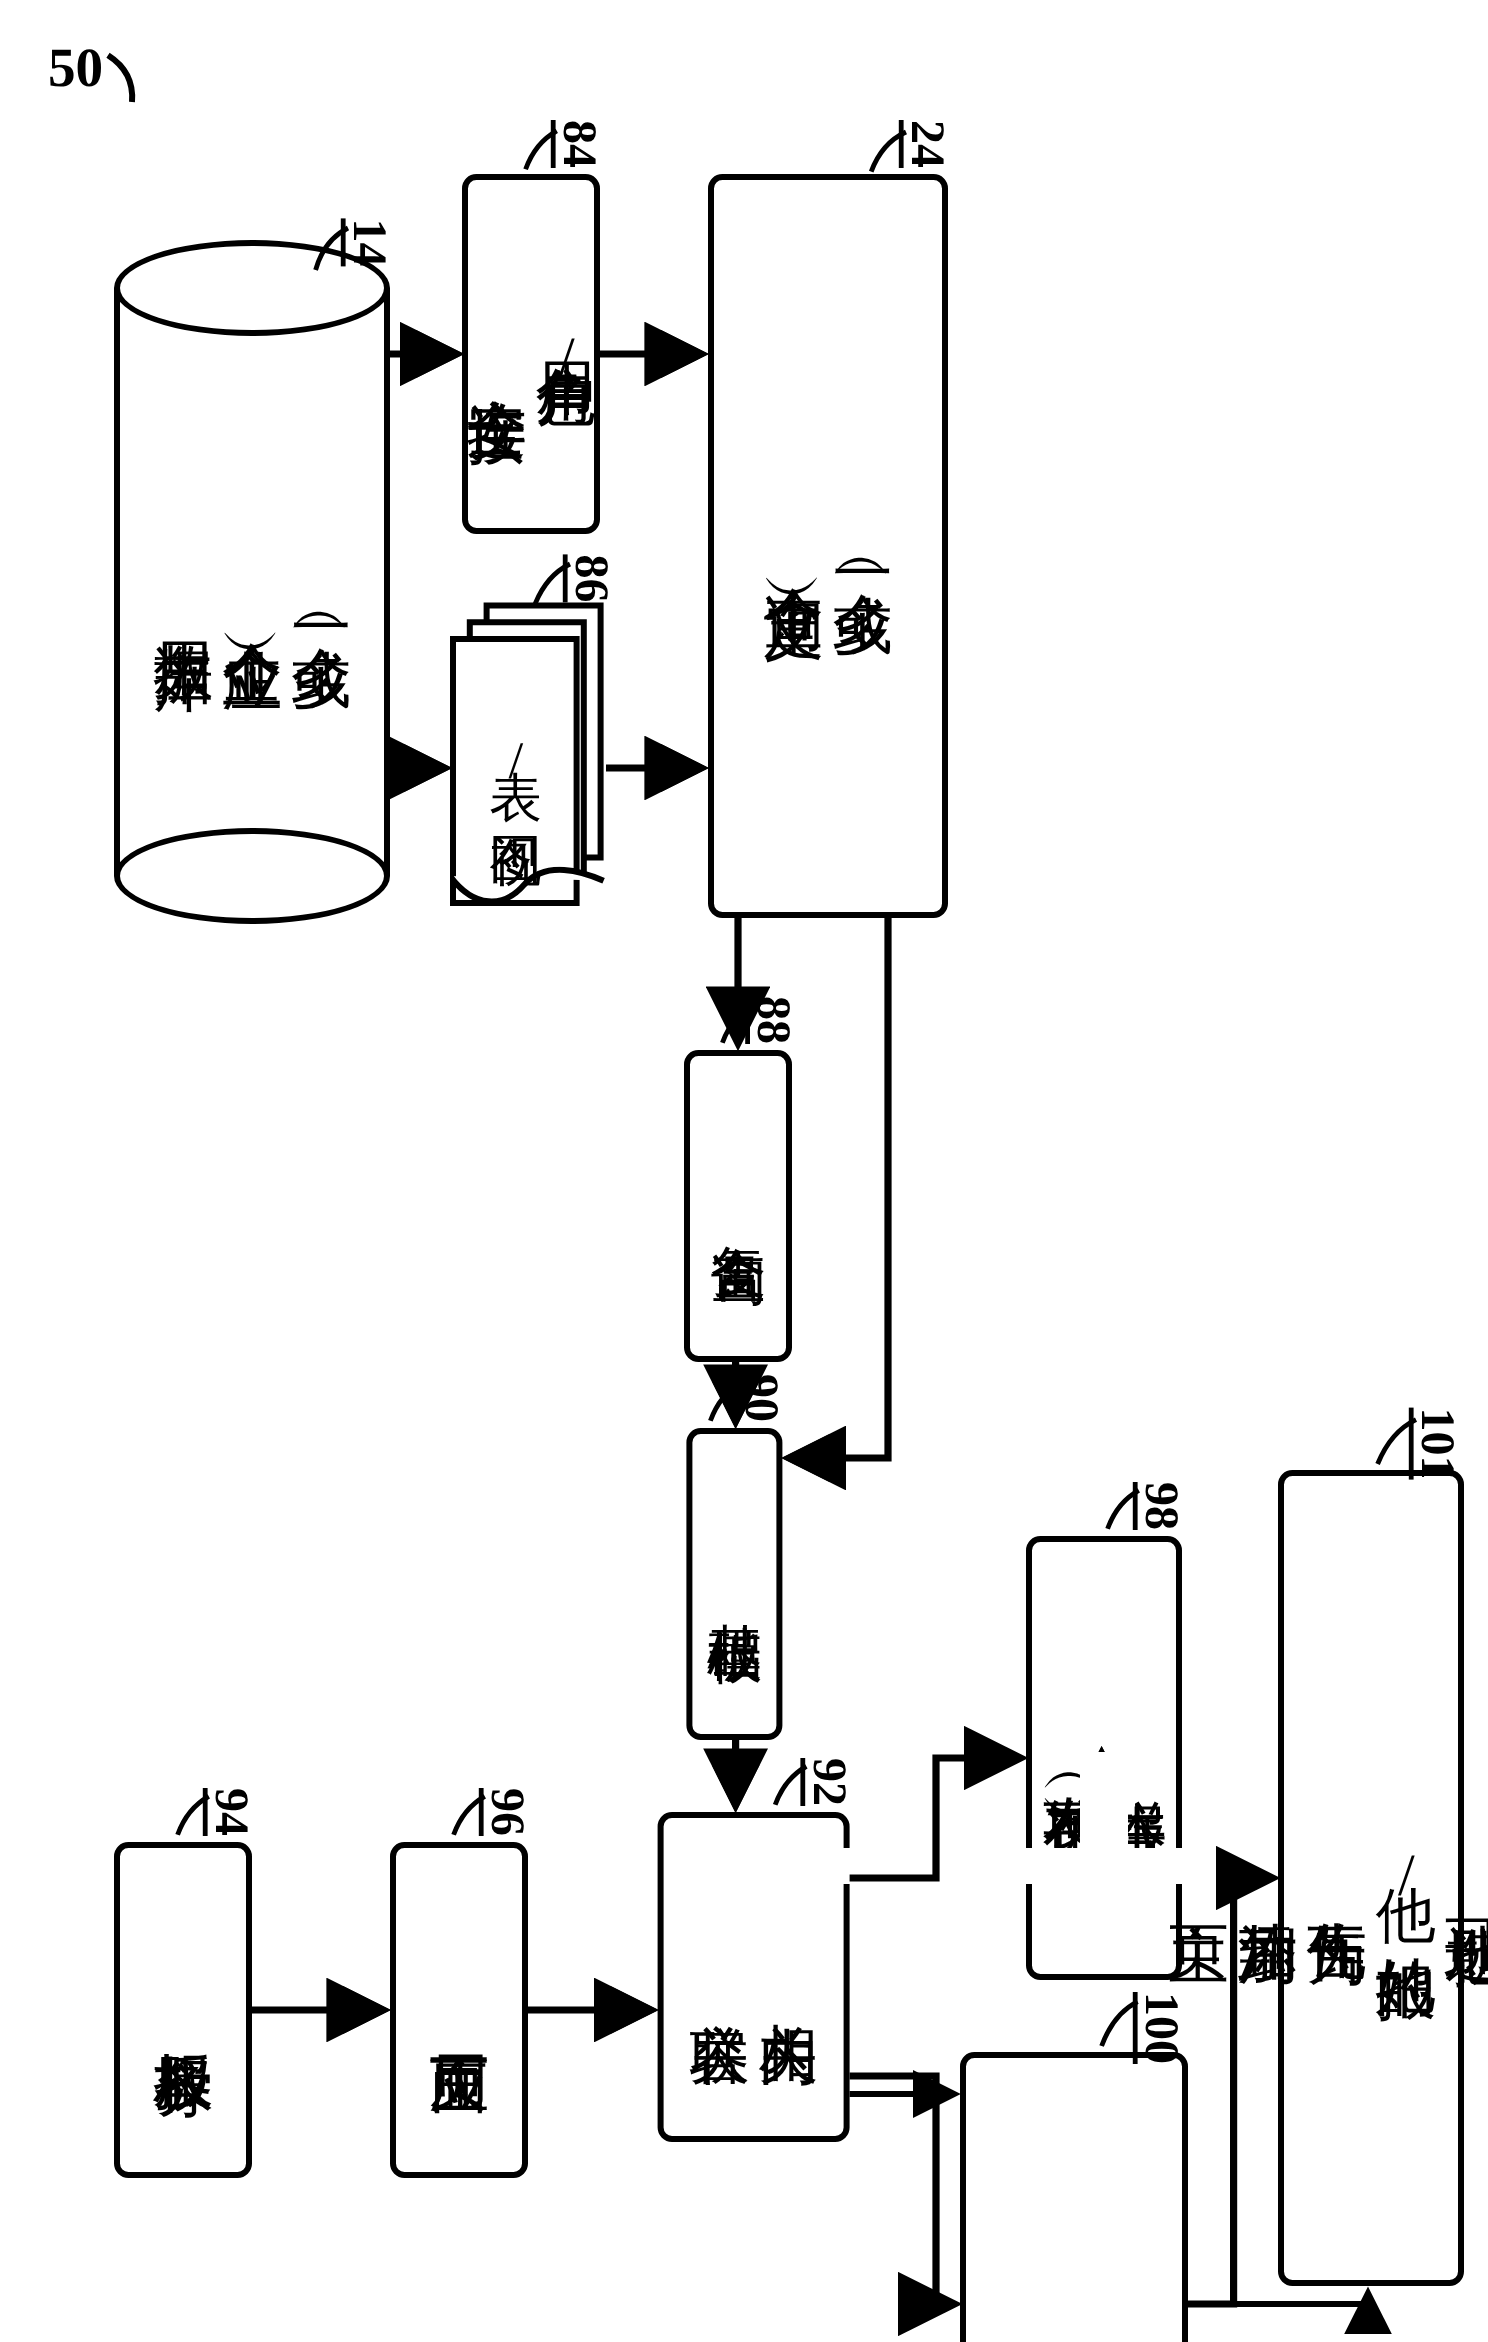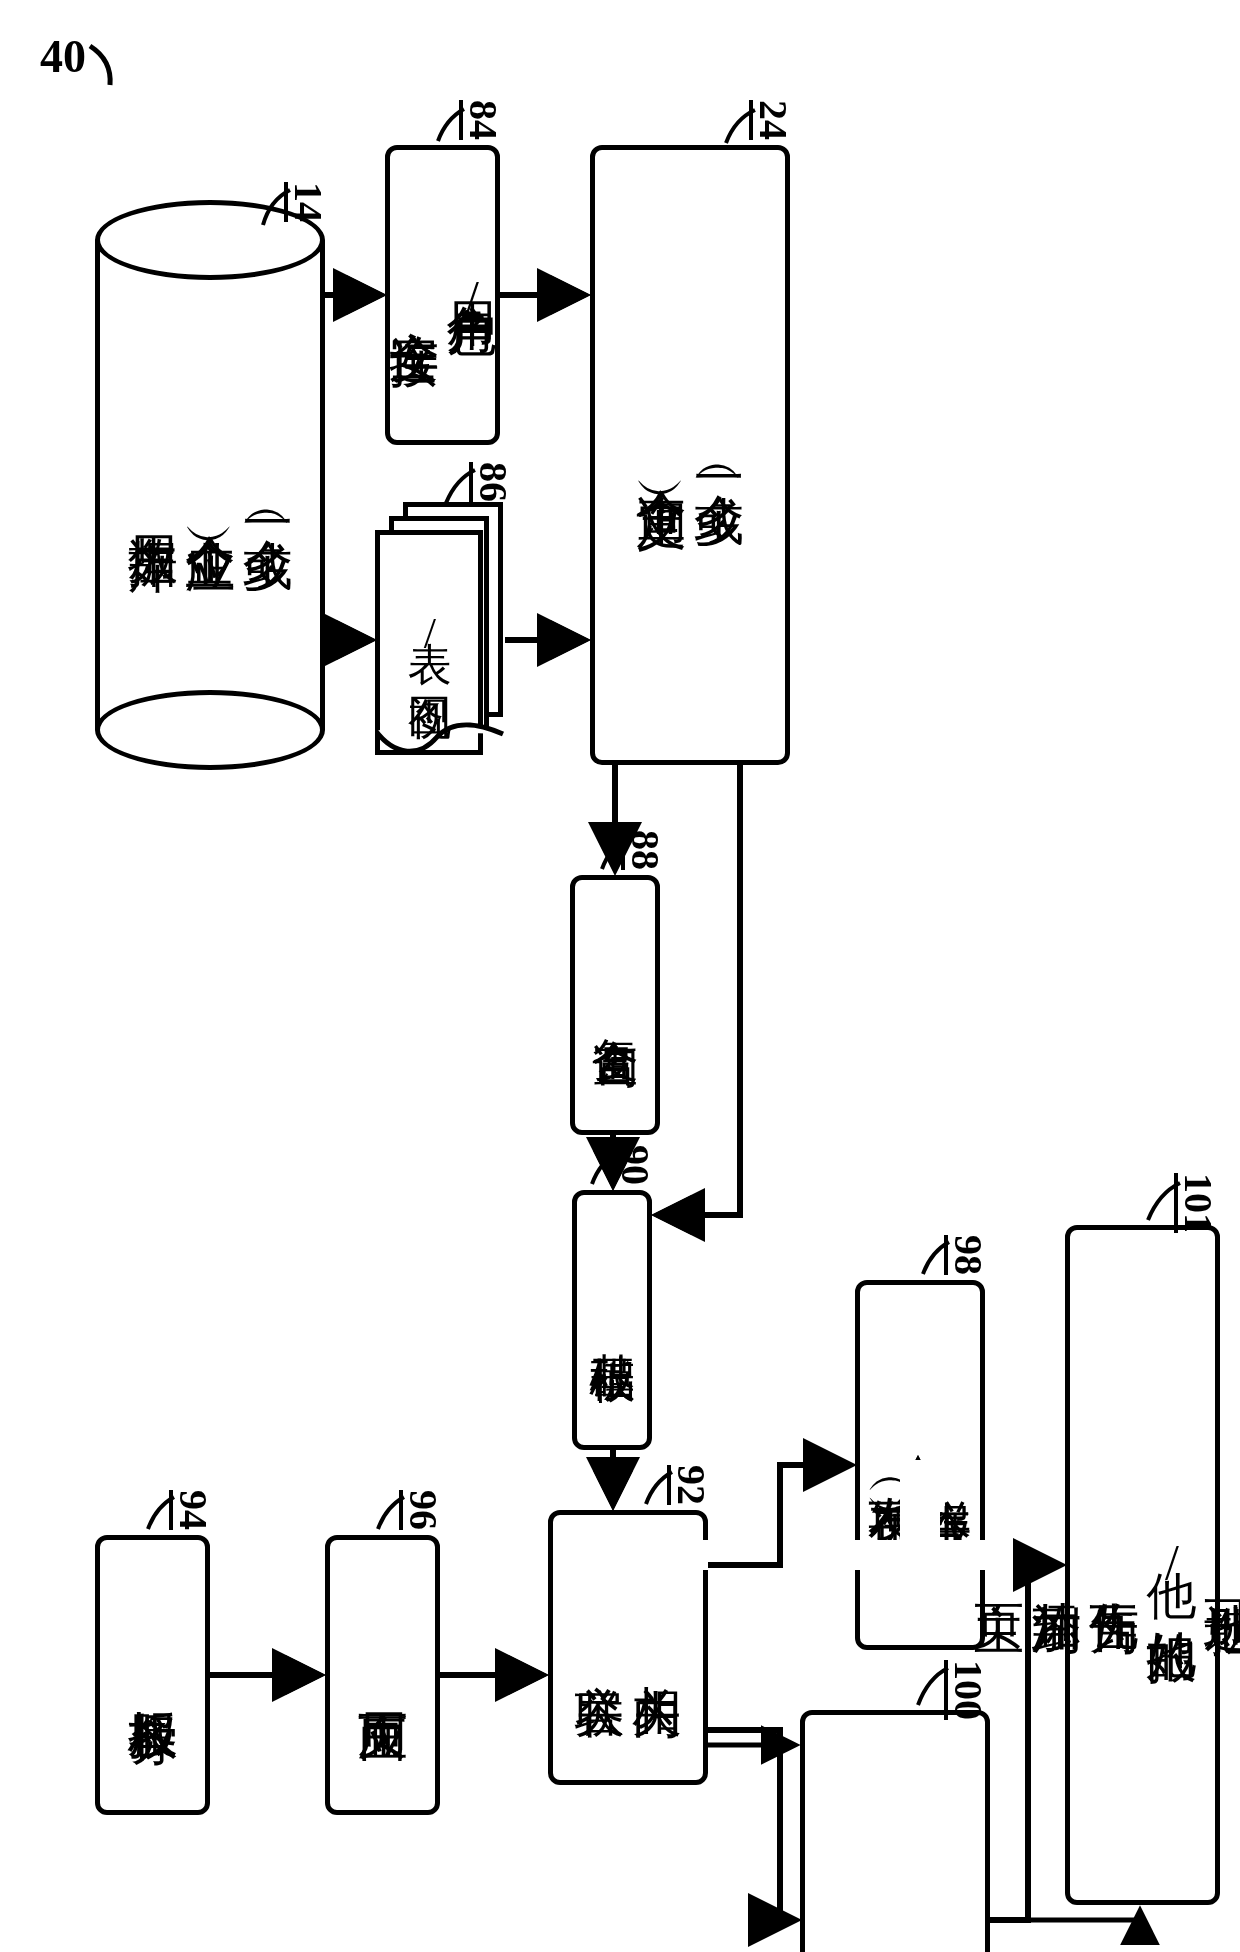--- a/index.html
+++ b/index.html
@@ -76,21 +76,21 @@
     position: absolute;
     font-size: 46px;
     font-weight: bold;
   }
 </style>
 </head>
 <body>
 
 <div class="canvas">
 
-  <div class="ref80" style="left:40px; top:30px;">40</div>
+  <div class="ref80" style="left:40px; top:30px;">50</div>
   <svg style="position:absolute; left:82px; top:30px; width:60px; height:70px;">
     <path d="M8,16 Q30,30 28,55" stroke="#000" stroke-width="5" fill="none"></path>
   </svg>
 
   <div class="cyl-body" style="left:95px; top:240px; width:230px; height:490px;"></div>
   <div class="cyl-cap" style="left:95px; top:690px; width:230px; height:80px;"></div>
   <div class="cyl-cap" style="left:95px; top:200px; width:230px; height:80px;"></div>
   <div class="node" style="left:95px; top:260px; width:230px; height:480px; display:flex; align-items:center; justify-content:center;">
     <div class="box-inner">（一个或多
 个）企业应

